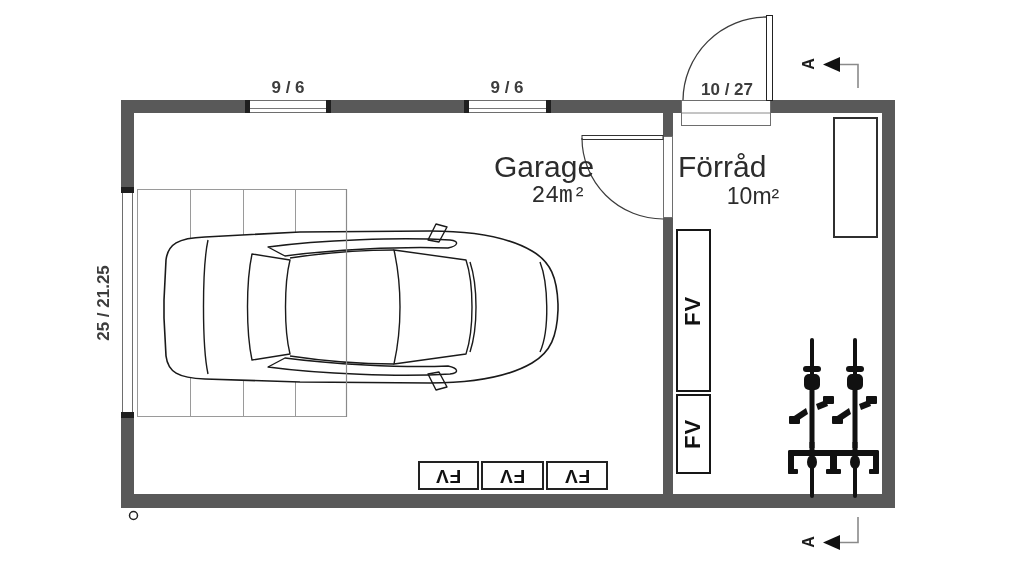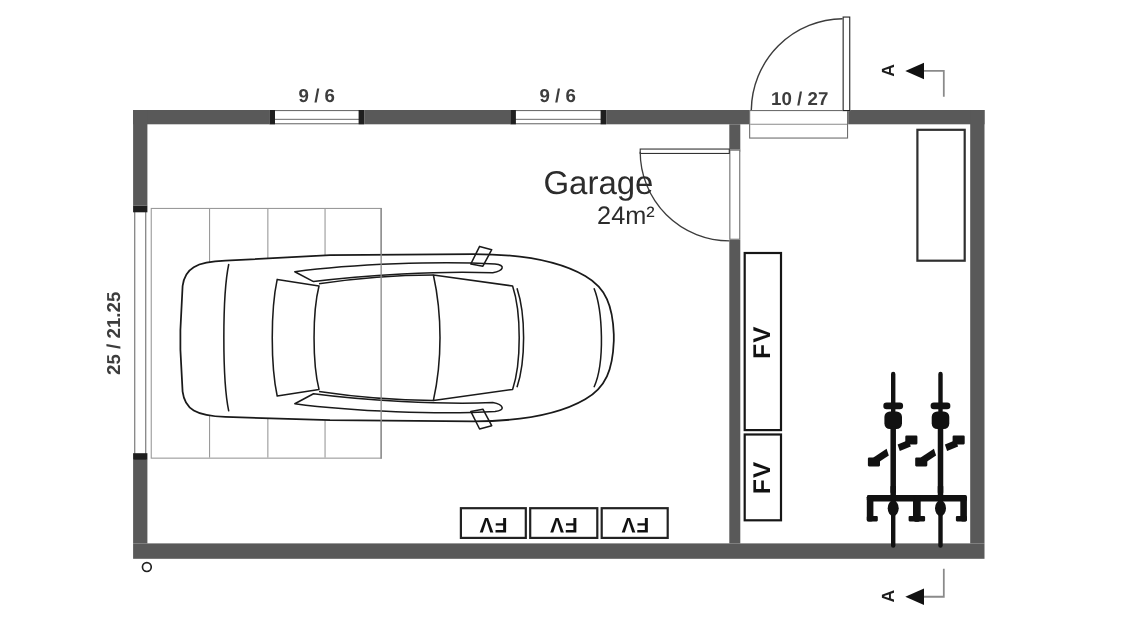--- a/index.html
+++ b/index.html
@@ -106,21 +106,23 @@
   </div>
 
   <div class="shelf" style="left:833px;top:117px;width:45px;height:121px;"></div>
 
   <div class="dimlabel" style="left:248px;top:78px;width:80px;">9 / 6</div>
   <div class="dimlabel" style="left:467px;top:78px;width:80px;">9 / 6</div>
   <div class="dimlabel" style="left:687px;top:80px;width:80px;">10 / 27</div>
   <div class="rotlabel" style="left:29px;top:293px;width:150px;height:20px;">25 / 21.25</div>
 
   <div class="roomname" style="left:494px;top:150px;width:150px;">Garage</div>
-  <div class="roomarea" style="left:494px;top:183px;width:150px;">24m²</div>
+  <div class="roomarea" style="left:484px;top:183px;width:150px;font-family:Liberation Mono, monospace;">24m²</div>
+  <div class="roomname" style="left:678px;top:150px;width:150px;">Förråd</div>
+  <div class="roomarea" style="left:678px;top:183px;width:150px;">10m²</div>
 
   <div class="amark" style="left:800px;top:55px;">A</div>
   <div class="amark" style="left:800px;top:533px;">A</div>
 
   <svg class="overlay" width="1024" height="576" viewBox="0 0 1024 576">
 
     <path class="ln" d="M766,17 A84,84 0 0 0 683,100" stroke-width="1.3"></path>
 
     <path class="mln" d="M682,113 L770,113" stroke-width="1"></path>
 

